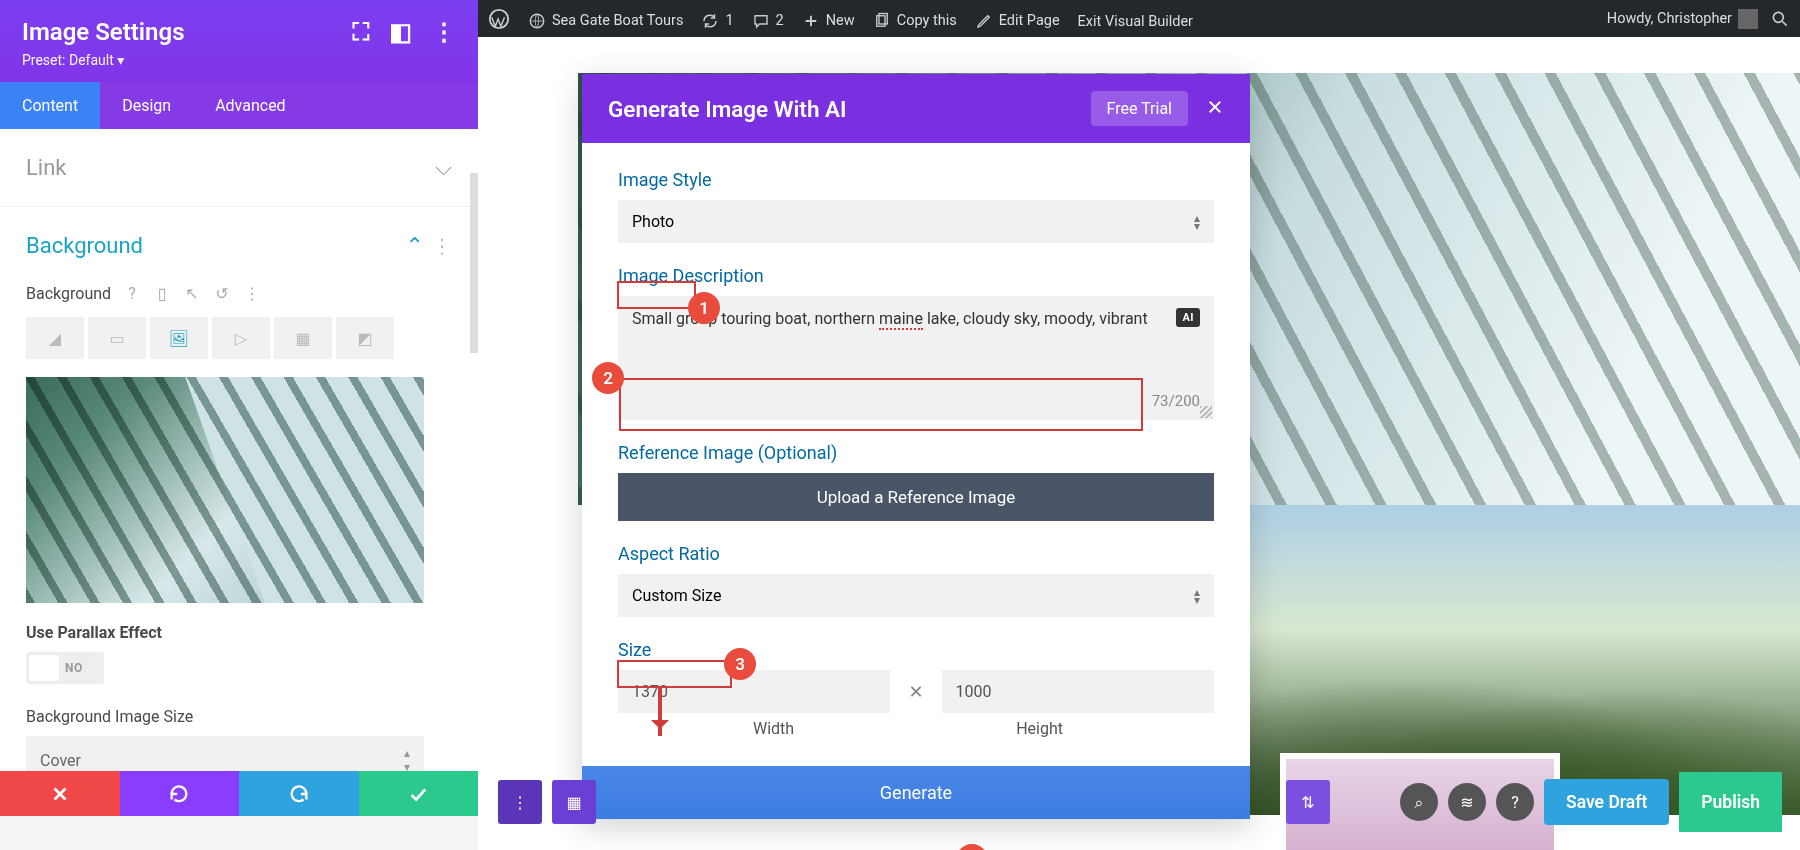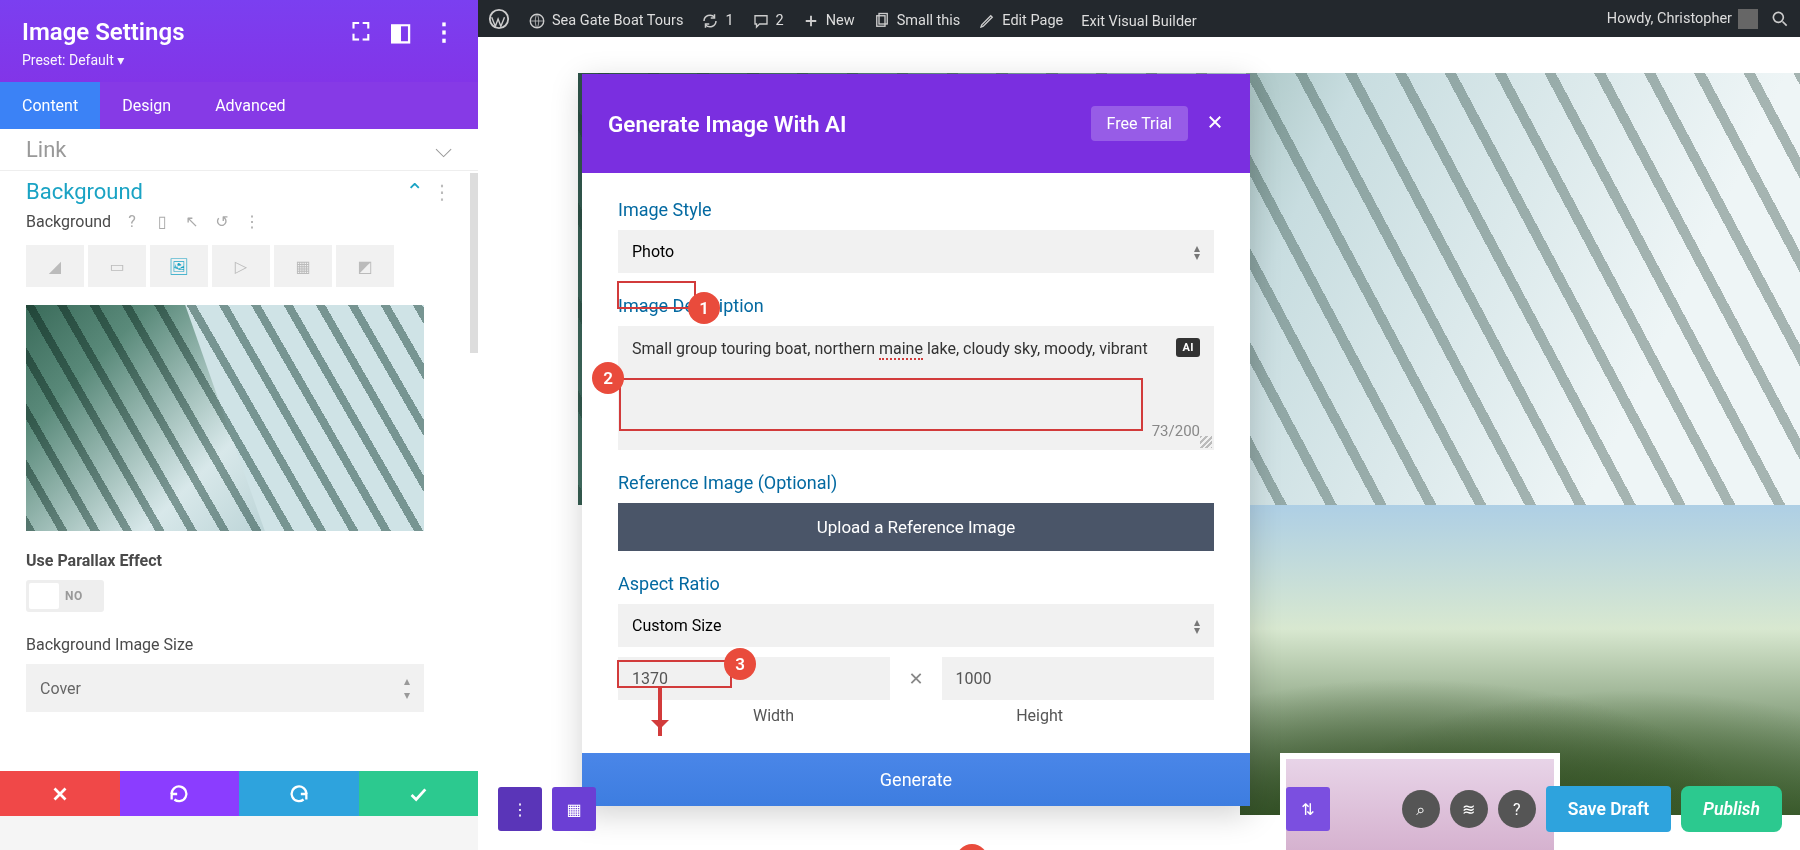--- a/index.html
+++ b/index.html
@@ -20,21 +20,21 @@
 .sb-header { background: #8b3dff; background: linear-gradient(180deg,#7b3ff0,#8235e8); color: #fff; padding: 18px 22px 14px; }
 .sb-title { font-size: 24px; font-weight: 600; display:flex; align-items:center; }
 .sb-header-icons { margin-left:auto; display:flex; gap:20px; }
 .sb-header-icons span { cursor:pointer; }
 .sb-preset { font-size: 14px; margin-top: 6px; opacity: .95; }
 .sb-tabs { display: flex; background: #863ae6; }
 .sb-tab { flex: 0 0 auto; padding: 14px 22px; font-size: 16px; color: #fff; cursor: pointer; }
 .sb-tab.active { background: #3b82f6; }
 .sb-body { flex: 1; overflow-y: auto; position: relative; padding: 0; }
 .sb-scroll-track { position:absolute; right:0; top:44px; width:8px; height:180px; background:#ddd; }
-.section-row { padding: 8px 26px; display:flex; align-items:center; color:#999; font-size:22px; border-bottom:1px solid #eee; cursor:pointer;text-align:center;}
+.section-row { padding: 26px 26px; display:flex; align-items:center; color:#999; font-size:22px; border-bottom:1px solid #eee; cursor:pointer;text-align:center;}
 .section-row .chev { margin-left:auto; }
 .section-row.open { color:#1aa3c4; border-bottom:none;}
 .section-row .more { margin-left:8px; color:#bbb; font-size:20px; }
 .bg-controls { padding: 0 26px 20px; }
 .bg-label-row { display:flex; align-items:center; gap:12px; color:#4a4a4a; font-size:16px; }
 .bg-label-row .ic { width:18px; text-align:center; color:#aaa; cursor:pointer; }
 .bg-type-tabs { display:flex; gap:4px; margin-top:14px; }
 .bg-type-tabs .t { width:58px; height:42px; background:#f1f1f1; display:flex; align-items:center; justify-content:center; color:#bbb; cursor:pointer; }
 .bg-type-tabs .t.active { color:#1aa3c4; }
 .bg-preview { margin-top:18px; width:398px; height:226px; background:#cfe3e6; position:relative; overflow:hidden; }
@@ -59,21 +59,21 @@
 
 .canvas { position:absolute; left:478px; top:37px; right:0; bottom:0; background:#fff;}
 .hero-bg { position:absolute; left:100px; top:36px; right:0; height:432px; background:linear-gradient(115deg,#2d5248 0%, #4a7a6c 18%, #c8dde0 55%, #eef5f6 85%);}
 .hero-bg::after{content:"";position:absolute;inset:0;background:repeating-linear-gradient(62deg, rgba(30,60,50,.35) 0 10px, transparent 10px 44px);}
 .side-img1{position:absolute;right:0;top:468px;width:560px;height:310px;background:linear-gradient(180deg,#aecfe5 0%, #d8e8d0 40%, #395a2f 100%);}
 .side-img1::after{content:"";position:absolute;left:0;right:0;bottom:0;height:160px;background:radial-gradient(ellipse at 30% 100%, #2f4a20 0%, transparent 60%), radial-gradient(ellipse at 70% 100%, #3a5a28 0%, transparent 55%);}
 .side-img2{position:absolute;right:240px;top:716px;width:280px;height:130px;background:linear-gradient(180deg,#e8d4e8,#d0a8c8);border:6px solid #fff;}
 
 
 .ai-modal{position:absolute;left:582px;top:74px;width:668px;background:#fff;box-shadow:0 8px 30px rgba(0,0,0,.18);}
-.ai-header{background:#7a2fe0;color:#fff;padding:32px 26px;display:flex;align-items:center;}
+.ai-header{background:#7a2fe0;color:#fff;padding:17px 26px;display:flex;align-items:center;}
 .ai-header h2{font-size:22.5px;font-weight:600;}
 .ai-header .trial{margin-left:auto;background:rgba(255,255,255,.22);padding:8px 16px;border-radius:4px;font-size:16px;cursor:pointer;}
 .ai-header .close{margin-left:18px;cursor:pointer;}
 .ai-body{padding:22px 36px 10px;}
 .ai-label{font-size:18px;color:#0369a1;margin-top:4px;}
 .ai-select{margin-top:10px;background:#f1f1f1;padding:12px 14px;display:flex;align-items:center;cursor:pointer;}
 .ai-select .updn{margin-left:auto;font-size:12px;color:#777;line-height:8px;}
 .hl-box{border:2.5px solid #d23b3b;position:absolute;pointer-events:none;}
 .hl-1{left:617px;top:281px;width:79px;height:28px;}
 .hl-2{left:619px;top:378px;width:524px;height:53px;}
@@ -101,21 +101,21 @@
 .ai-footer{background:#3d7de0;background:linear-gradient(180deg,#4a86e8,#3d7de0);color:#fff;padding:16px;text-align:center;font-size:18px;cursor:pointer;margin-top:18px;}
 
 
 .bottom-bar{position:absolute;left:498px;bottom:18px;right:18px;display:flex;align-items:center;gap:10px;}
 .bb-left{display:flex;gap:10px;}
 .bb-btn{width:44px;height:44px;background:#6b3fd4;display:flex;align-items:center;justify-content:center;color:#fff;cursor:pointer;border-radius:3px;}
 .bb-btn.dark{background:#5a35b8;}
 .bb-sort{width:44px;height:44px;background:#7b4fe0;display:flex;align-items:center;justify-content:center;color:#fff;cursor:pointer;border-radius:3px;margin-left:auto;}
 .bb-round{width:38px;height:38px;border-radius:50%;background:#555;color:#fff;display:flex;align-items:center;justify-content:center;font-size:16px;cursor:pointer;}
 .bb-save{background:#2ea3dd;color:#fff;padding:13px 22px;font-size:17.5px;font-weight:600;border-radius:4px;cursor:pointer;}
-.bb-publish{background:#2cc98f;color:#fff;padding:13px 22px;font-size:17.5px;font-weight:600;border-radius:8px;cursor:pointer;font-style:italic;}
+.bb-publish{background:#2cc98f;color:#fff;padding:20px 22px;font-size:17.5px;font-weight:600;border-radius:1px;cursor:pointer;}
 </style>
 </head>
 <body>
 
 <div class="sidebar">
   <div class="sb-header">
     <div class="sb-title">
       <span>Image Settings</span>
       <div class="sb-header-icons">
         <span>⛶</span>
@@ -234,21 +234,21 @@
         <svg viewBox="0 0 24 24">
           <path d="M12 5v14M5 12h14" stroke="#ccc" stroke-width="2.5"></path>
         </svg>
         <span>New</span>
       </span>
     <span class="item">
         <svg viewBox="0 0 24 24">
           <rect x="5" y="5" width="11" height="14" fill="none" stroke="#ccc" stroke-width="1.8"></rect>
           <rect x="8" y="2" width="11" height="14" fill="none" stroke="#ccc" stroke-width="1.8"></rect>
         </svg>
-        <span>Small this</span>
+        <span>Copy this</span>
       </span>
     <span class="item">
         <svg viewBox="0 0 24 24">
           <path d="M4 20l3-1 12-12-2-2L5 17z" fill="none" stroke="#ccc" stroke-width="1.8"></path>
         </svg>
         <span>Edit Page</span>
       </span>
     <span class="item">
         <span>Exit Visual Builder</span>
       </span>
@@ -298,20 +298,21 @@
 
     <div class="ai-label" style="margin-top:22px">Reference Image (Optional)</div>
     <div class="ai-upload">Upload a Reference Image</div>
 
     <div class="ai-label" style="margin-top:22px">Aspect Ratio</div>
     <div class="ai-select">
       <span>Custom Size</span>
       <span class="updn">▴<br>▾</span>
     </div>
 
+    <div class="ai-label" style="margin-top:22px">Size</div>
     <div class="ai-size-row">
       <input value="1370" style="">
       <span class="x">✕</span>
       <input value="1000" style="">
     </div>
     <div class="ai-size-labels">
       <span>Width</span>
       <span>Height</span>
     </div>
   </div>

